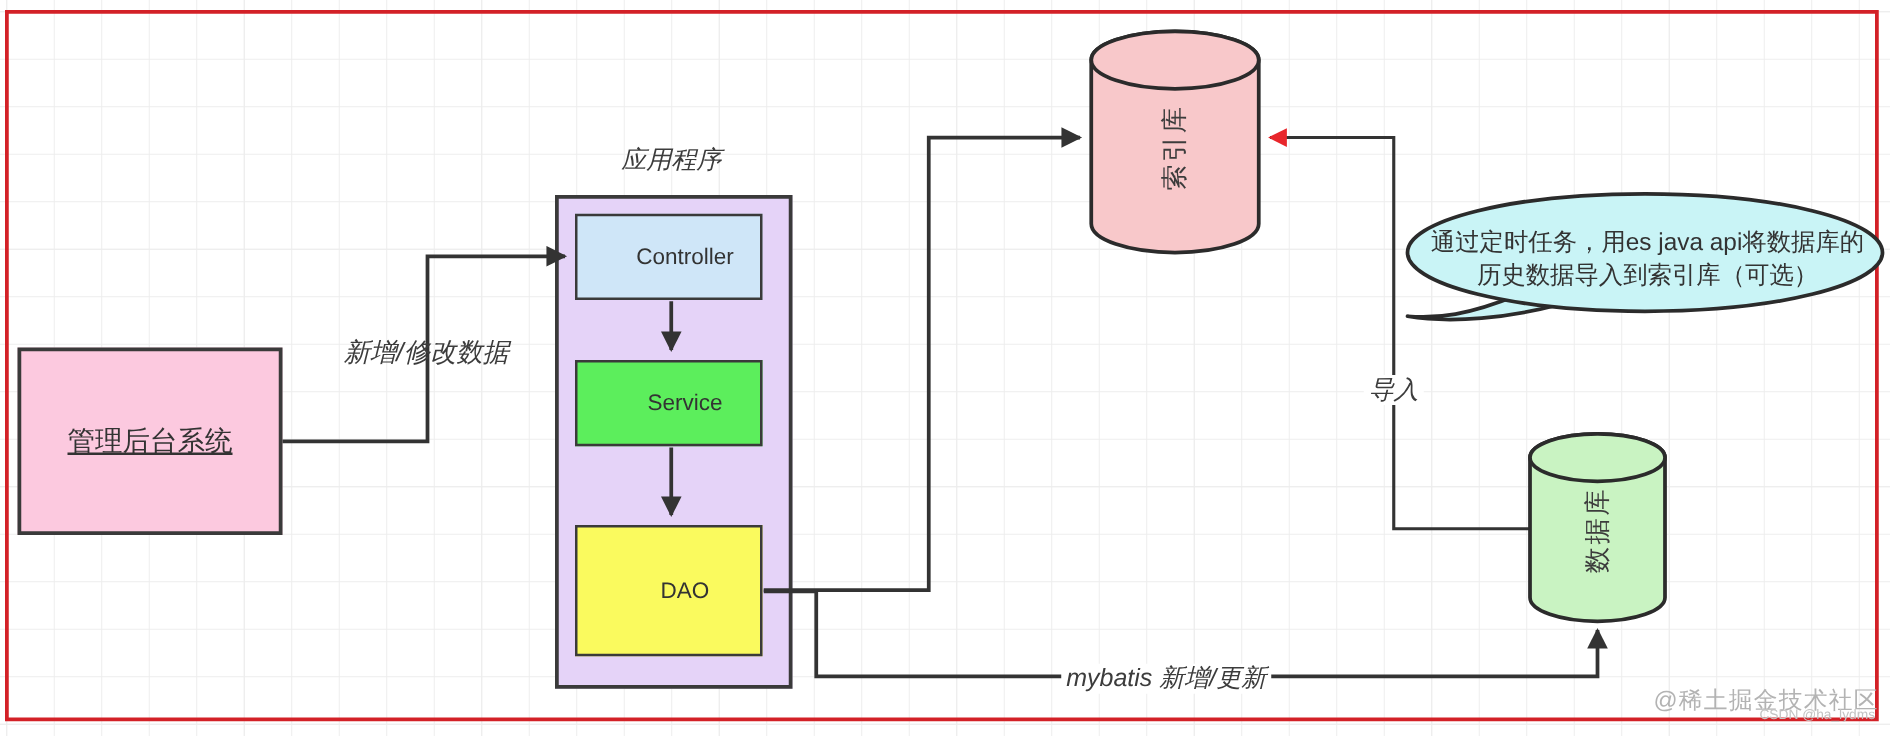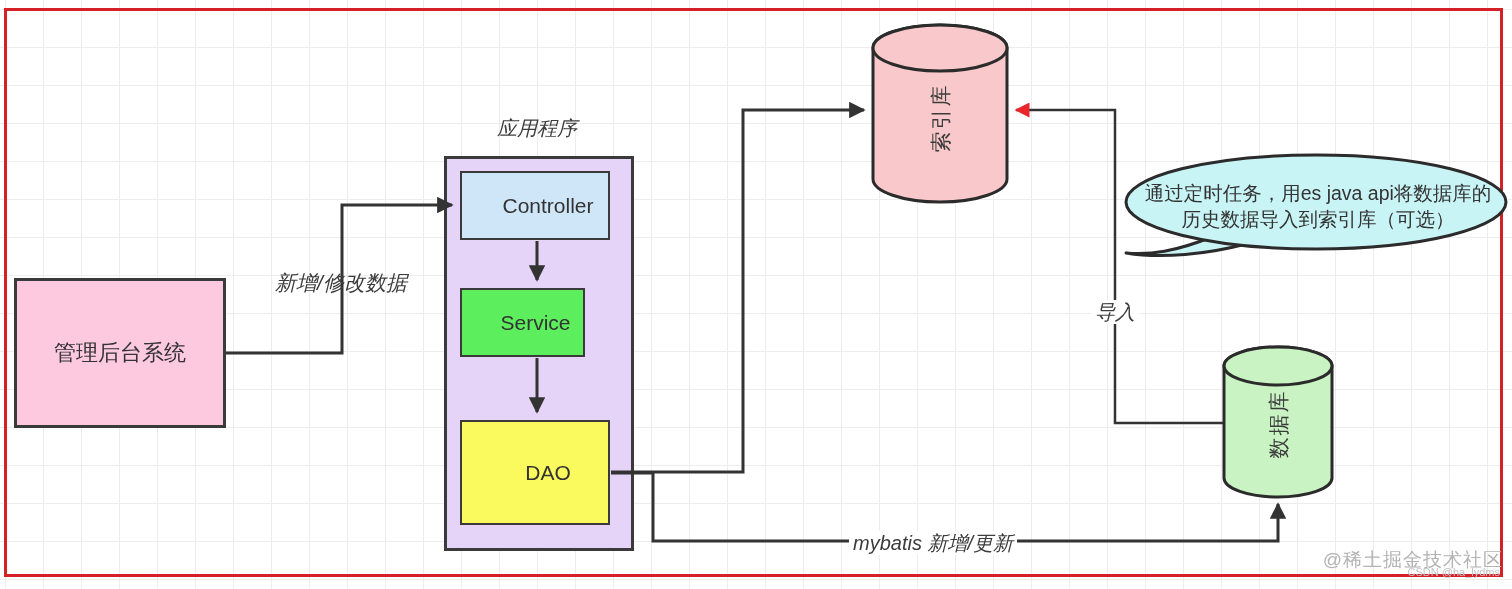--- a/index.html
+++ b/index.html
@@ -19,23 +19,23 @@
     position:absolute;left:4px;top:8px;width:1499px;height:569px;
     border:3px solid #d32127;box-sizing:border-box;pointer-events:none;
   }
   .node{
     position:absolute;box-sizing:border-box;border:3px solid #3a3a3a;
     display:flex;align-items:center;justify-content:center;
     color:#333;text-align:center;
   }
   .node-admin{left:14px;top:278px;width:212px;height:150px;font-size:22px;}
   .node-container{left:444px;top:156px;width:190px;height:395px;}
-  .node-inner{border-width:2.5px;font-size:21px;padding-left:26px;}
+  .node-inner{border-width:2.5px;font-size:18px;padding-left:26px;}
   .node-controller{left:460px;top:171px;width:150px;height:69px;}
-  .node-service{left:460px;top:288px;width:125px;height:69px;}
+  .node-service{left:460px;top:288px;width:150px;height:69px;}
   .node-dao{left:460px;top:420px;width:150px;height:105px;}
   .float-label{
     position:absolute;color:#3c3c3c;font-size:21px;white-space:nowrap;
     transform:translateX(-50%);line-height:1.1;font-style:italic;
   }
   .on-line{background:#ffffff;padding:1px 4px;}
   svg.overlay{position:absolute;left:0;top:0;pointer-events:none;}
   .edge{fill:none;stroke:#333333;stroke-width:3;}
   .shape-stroke{stroke:#2b2b2b;stroke-width:3;stroke-linejoin:round;}
   .cyl-label{font-size:21px;fill:#3c3c3c;text-anchor:middle;}
@@ -52,21 +52,21 @@
 </head>
 <body>
 
 <div id="canvas">
 
   <div class="frame" style="border-color: rgb(211, 33, 39);"></div>
 
   <div class="node node-container" style="background-color: rgb(229, 211, 248);"></div>
   <div class="float-label" style="left:537px;top:117px;font-size:20px;">应用程序</div>
 
-  <div class="node node-admin" style="background-color: rgb(252, 201, 223);">
+  <div class="node node-admin" style="background-color: rgb(252, 201, 223); text-decoration: underline;">
     <span>管理后台系统</span>
   </div>
 
   <div class="node node-inner node-controller" style="background-color: rgb(207, 230, 248);">
     <span>Controller</span>
   </div>
   <div class="node node-inner node-service" style="background-color: rgb(92, 238, 92);">
     <span>Service</span>
   </div>
   <div class="node node-inner node-dao" style="background-color: rgb(250, 250, 94); align-items: center;">

